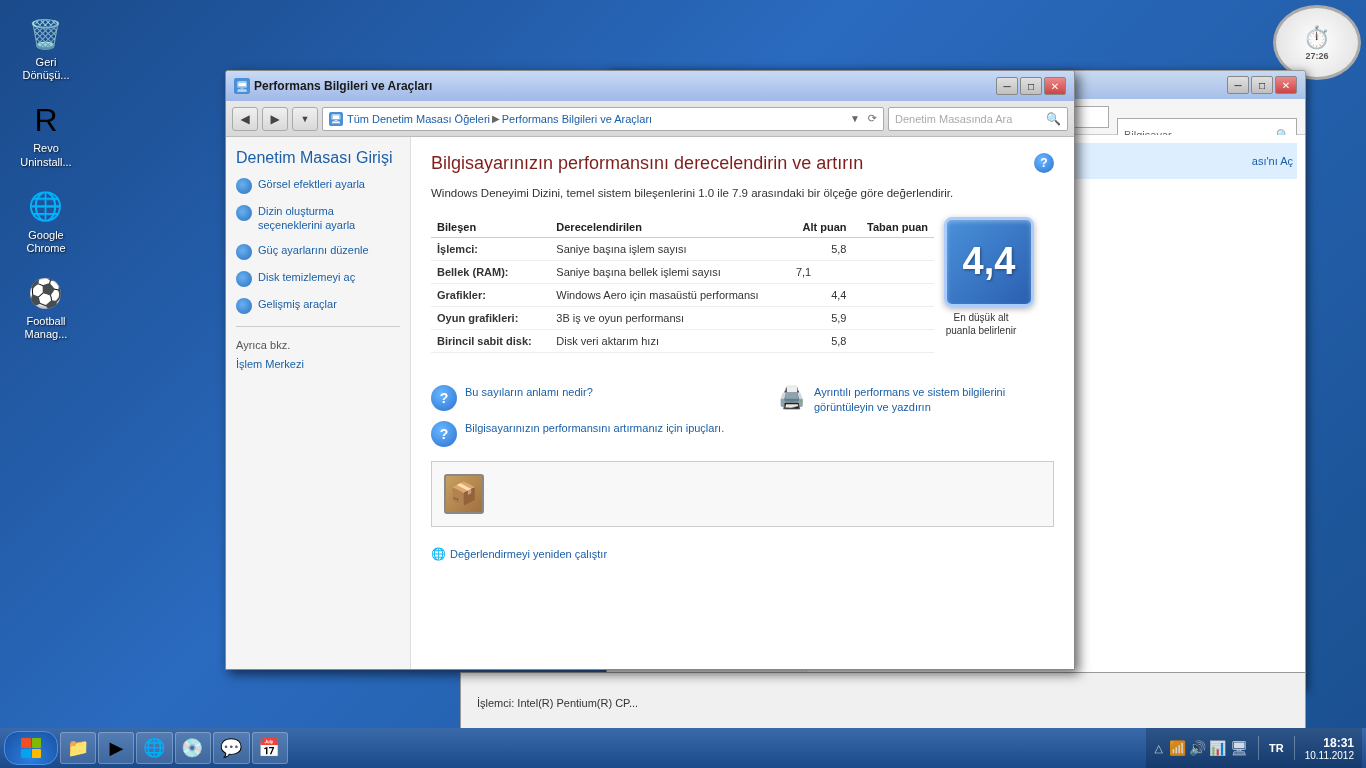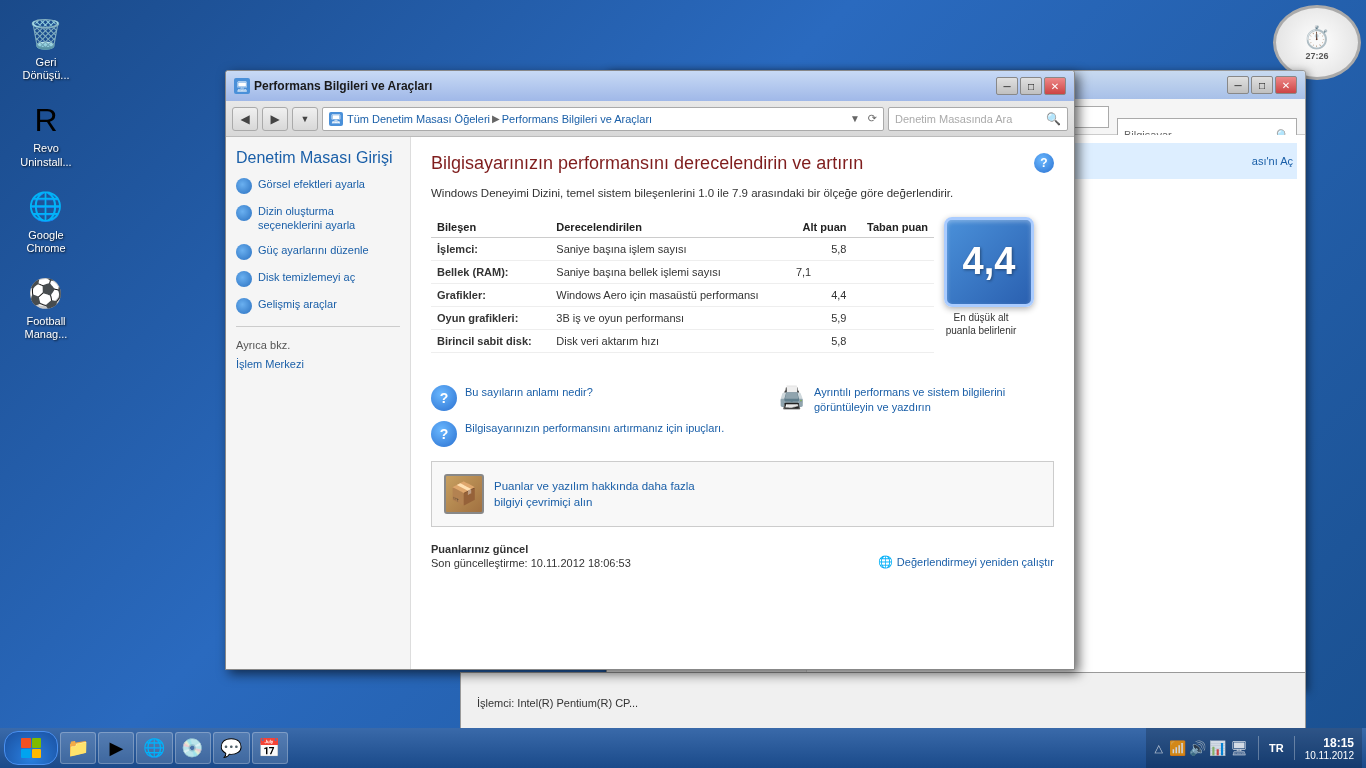--- a/index.html
+++ b/index.html
@@ -765,33 +765,23 @@
             </div>
           </div>
           <div class="help-right">
             <span class="help-printer-icon">🖨️</span>
             <a class="help-text" style="max-width:240px;">Ayrıntılı performans ve sistem bilgilerini görüntüleyin ve yazdırın</a>
           </div>
         </div>
 
         <div class="online-box">
           <div style="width:40px;height:40px;background:linear-gradient(135deg,#c8a060,#a07040);border:2px solid #888;border-radius:3px;display:flex;align-items:center;justify-content:center;font-size:22px;flex-shrink:0;">📦</div>
-          <div>
-            <a class="online-link">
-              <span>Puanlar ve yazılım hakkında daha fazla</span><br>
-              <span>bilgiyi çevrimiçi alın</span>
-            </a>
-          </div>
         </div>
 
         <div class="footer-row">
-          <div>
-            <div class="footer-updated">Puanlarınız güncel</div>
-            <div class="footer-date">Son güncelleştirme: 10.11.2012 18:06:53</div>
-          </div>
           <div class="footer-rerun">
             <span>🌐</span>
             <a class="footer-rerun-link">Değerlendirmeyi yeniden çalıştır</a>
           </div>
         </div>
       </div>
     </div>
   </div>
 
   <div class="bottom-window">
@@ -834,19 +824,19 @@
       <div class="tray-icons">
         <span class="tray-icon">📶</span>
         <span class="tray-icon">🔊</span>
         <span class="tray-icon">📊</span>
         <span class="tray-icon">🖥</span>
       </div>
       <div style="width:1px;height:24px;background:rgba(255,255,255,0.3);margin:0 4px;"></div>
       <span class="tray-lang">TR</span>
       <div style="width:1px;height:24px;background:rgba(255,255,255,0.3);margin:0 4px;"></div>
       <div class="tray-time-block">
-        <div class="tray-time">18:15</div>
+        <div class="tray-time">18:31</div>
         <div class="tray-date">10.11.2012</div>
       </div>
     </div>
   </div>
 
 </div>
 
 </body></html>

